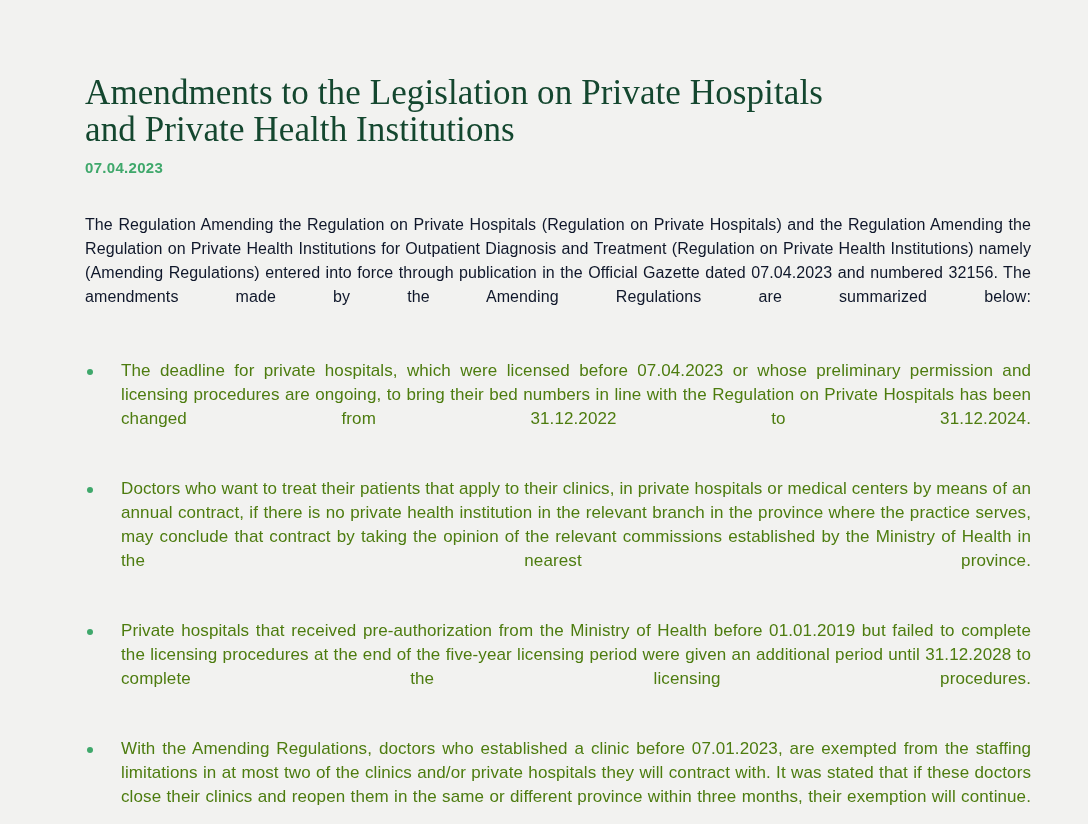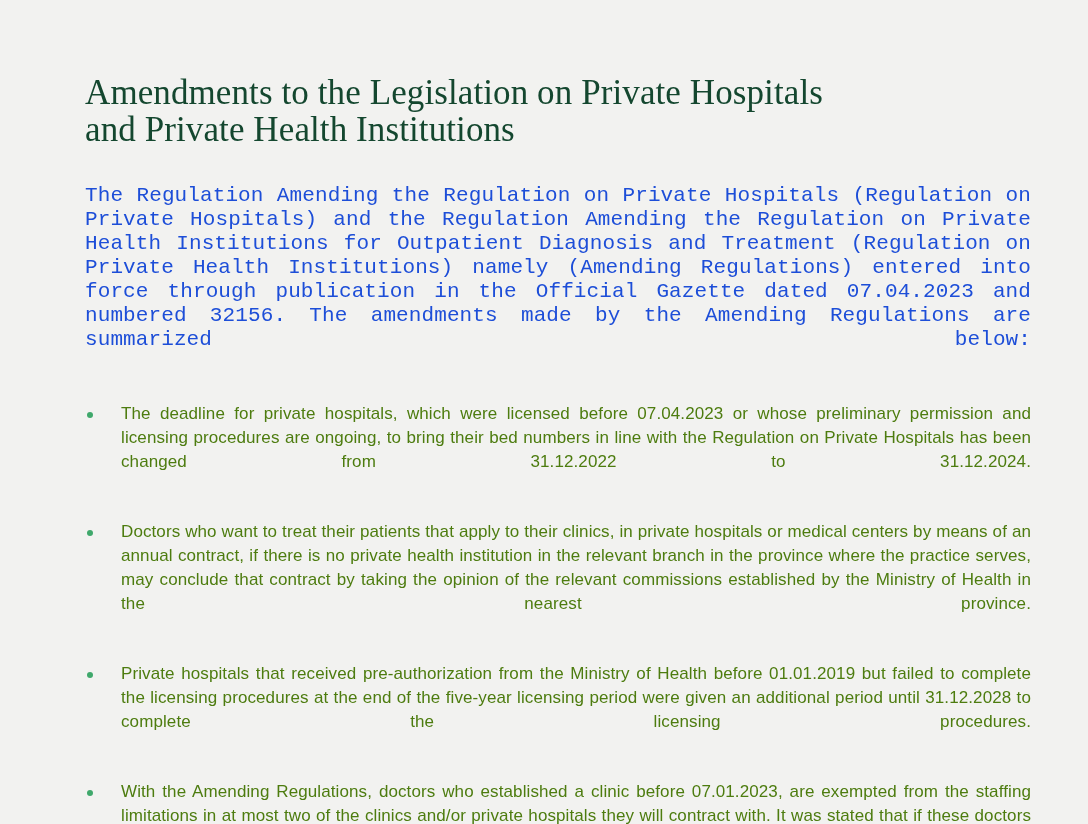--- a/index.html
+++ b/index.html
@@ -49,27 +49,26 @@
     font-size: 15px;
     line-height: 18px;
     font-weight: bold;
     letter-spacing: 0.3px;
     color: #3fa86b;
   }
 
   
   .article-intro {
     margin: 36px 0 0 0;
-    font-size: 21px;
+    font-size: 16px;
     line-height: 24px;
-    color: #1d4ed8;
+    color: #0f172a;
     text-align: justify;
     text-justify: inter-word;
     letter-spacing: 0.1px;
-    font-family: Liberation Mono, monospace;
   }
 
   
   .article-list {
     list-style: none;
     margin: 26px 0 0 0;
     padding: 0;
   }
   .article-list-item {
     position: relative;
@@ -107,20 +106,21 @@
   }
 </style>
 </head>
 <body>
 
 <div class="page">
   <article class="article">
 
     <h1 class="article-title">Amendments to the Legislation on Private Hospitals and Private Health Institutions</h1>
 
+    <div class="article-date">07.04.2023</div>
 
     <p class="article-intro">The Regulation Amending the Regulation on Private Hospitals (Regulation on Private Hospitals) and the Regulation Amending the Regulation on Private Health Institutions for Outpatient Diagnosis and Treatment (Regulation on Private Health Institutions) namely (Amending Regulations) entered into force through publication in the Official Gazette dated 07.04.2023 and numbered 32156. The amendments made by the Amending Regulations are summarized below:</p>
 
     <ul class="article-list">
       <li class="article-list-item">
         <span class="bullet-dot"></span>
         <span class="item-text">The deadline for private hospitals, which were licensed before 07.04.2023 or whose preliminary permission and licensing procedures are ongoing, to bring their bed numbers in line with the Regulation on Private Hospitals has been changed from 31.12.2022 to 31.12.2024.</span>
       </li>
       <li class="article-list-item">
         <span class="bullet-dot"></span>

